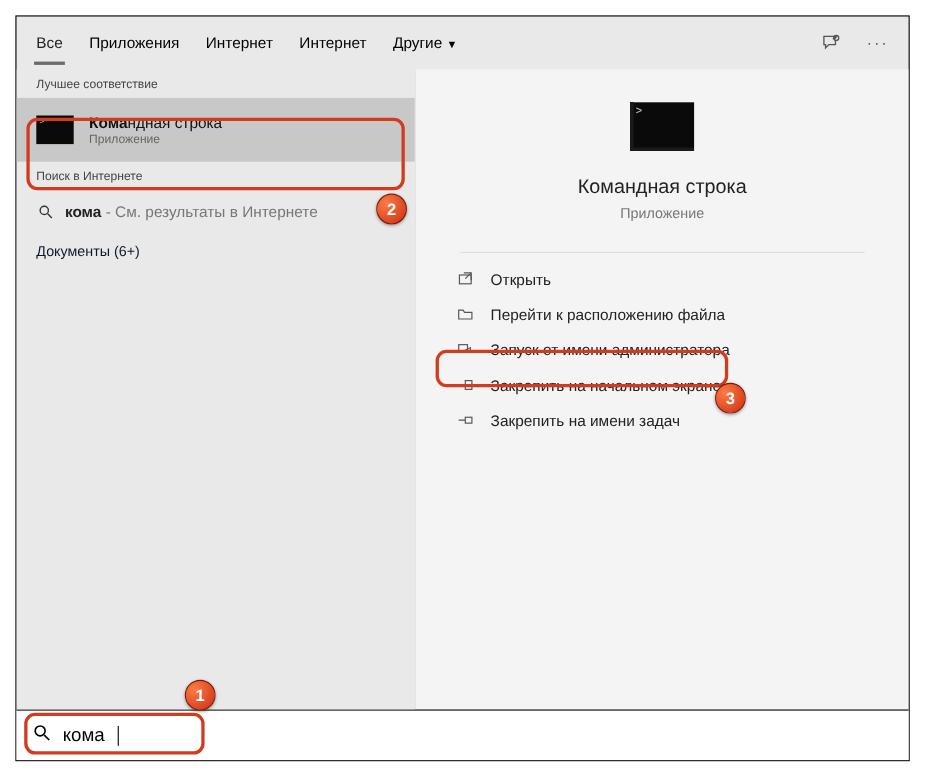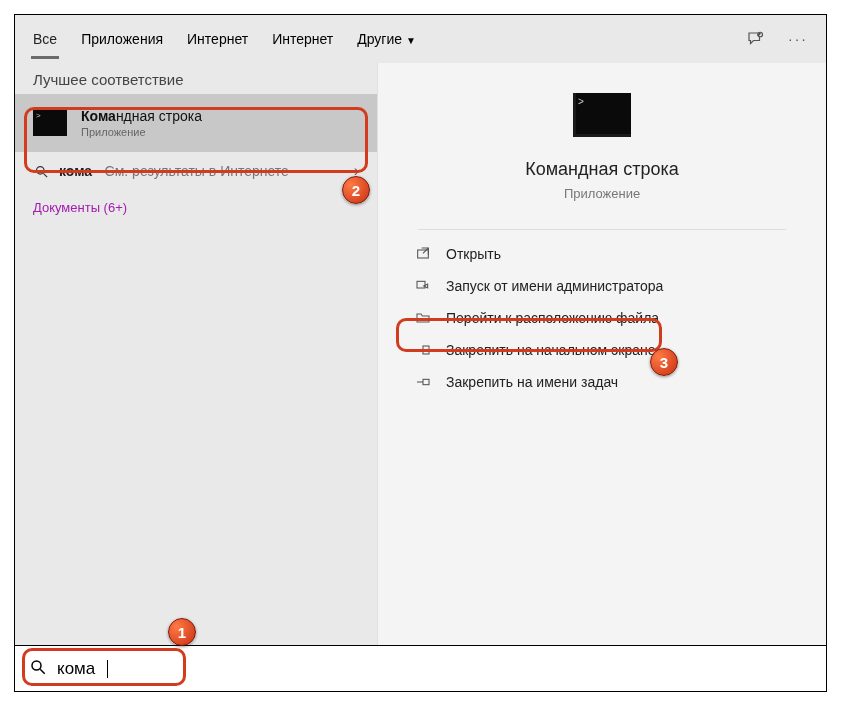--- a/index.html
+++ b/index.html
@@ -58,21 +58,21 @@
       overflow: hidden;
     }
     .left {
       width: 362px;
       display: flex;
       flex-direction: column;
       background: #e9e9e9;
       position: relative;
     }
     .section-label {
-      font-size: 15px;
+      font-size: 11px;
       color: #444;
       padding: 8px 18px 6px;
     }
     .result-row {
       display: flex;
       align-items: center;
       gap: 14px;
       padding: 8px 18px;
     }
     .best-match {
@@ -113,21 +113,21 @@
     .web-text { font-size: 14px; color: #222; }
     .web-text .bold { font-weight: 600; }
     .web-text .grey { color: #777; }
     .chevron {
       margin-left: auto;
       color: #666;
       font-size: 16px;
     }
     .group-label {
       font-size: 13px;
-      color: #a21caf;
+      color: #0f172a;
       padding: 10px 18px 0;
     }
     .right {
       flex: 1;
       background: #f4f4f4;
       border-left: 1px solid #e0e0e0;
       display: flex;
       flex-direction: column;
       align-items: center;
       padding-top: 30px;
@@ -238,20 +238,21 @@
       <div class="result-row best-match">
         <div class="app-icon"></div>
         <div class="result-text">
           <div class="result-title">
             <span class="bold">Кома</span><span>ндная строка</span>
           </div>
           <div class="result-sub">Приложение</div>
         </div>
       </div>
 
+      <div class="section-label">Поиск в Интернете</div>
       <div class="web-row">
         <span class="search-glyph">
           <svg width="15" height="15" viewBox="0 0 24 24" fill="none" stroke="#333" stroke-width="2">
               <circle cx="10" cy="10" r="6"></circle>
               <line x1="15" y1="15" x2="21" y2="21"></line>
             </svg>
         </span>
         <span class="web-text">
           <span class="bold">кома</span><span class="grey"> - См. результаты в Интернете</span>
         </span>
@@ -273,33 +274,33 @@
                 <rect x="4" y="6" width="16" height="12"></rect>
                 <path d="M10 3h10v10"></path>
                 <path d="M20 3l-8 8"></path>
               </svg>
           </span>
           <span>Открыть</span>
         </div>
         <div class="action-item">
           <span class="action-icon">
             <svg width="16" height="16" viewBox="0 0 24 24" fill="none" stroke="#555" stroke-width="1.6">
+                <path d="M3 6h6l2 3h10v9H3z"></path>
+              </svg>
+          </span>
+          <span>Перейти к расположению файла</span>
+        </div>
+        <div class="action-item">
+          <span class="action-icon">
+            <svg width="16" height="16" viewBox="0 0 24 24" fill="none" stroke="#555" stroke-width="1.6">
                 <rect x="3" y="5" width="12" height="10"></rect>
                 <path d="M13 12l6-3v6z"></path>
               </svg>
           </span>
           <span>Запуск от имени администратора</span>
-        </div>
-        <div class="action-item">
-          <span class="action-icon">
-            <svg width="16" height="16" viewBox="0 0 24 24" fill="none" stroke="#555" stroke-width="1.6">
-                <path d="M3 6h6l2 3h10v9H3z"></path>
-              </svg>
-          </span>
-          <span>Перейти к расположению файла</span>
         </div>
         <div class="action-item">
           <span class="action-icon">
             <svg width="16" height="16" viewBox="0 0 24 24" fill="none" stroke="#555" stroke-width="1.6">
                 <line x1="3" y1="12" x2="12" y2="12"></line>
                 <rect x="12" y="6" width="9" height="12"></rect>
               </svg>
           </span>
           <span>Закрепить на начальном экране</span>
         </div>

